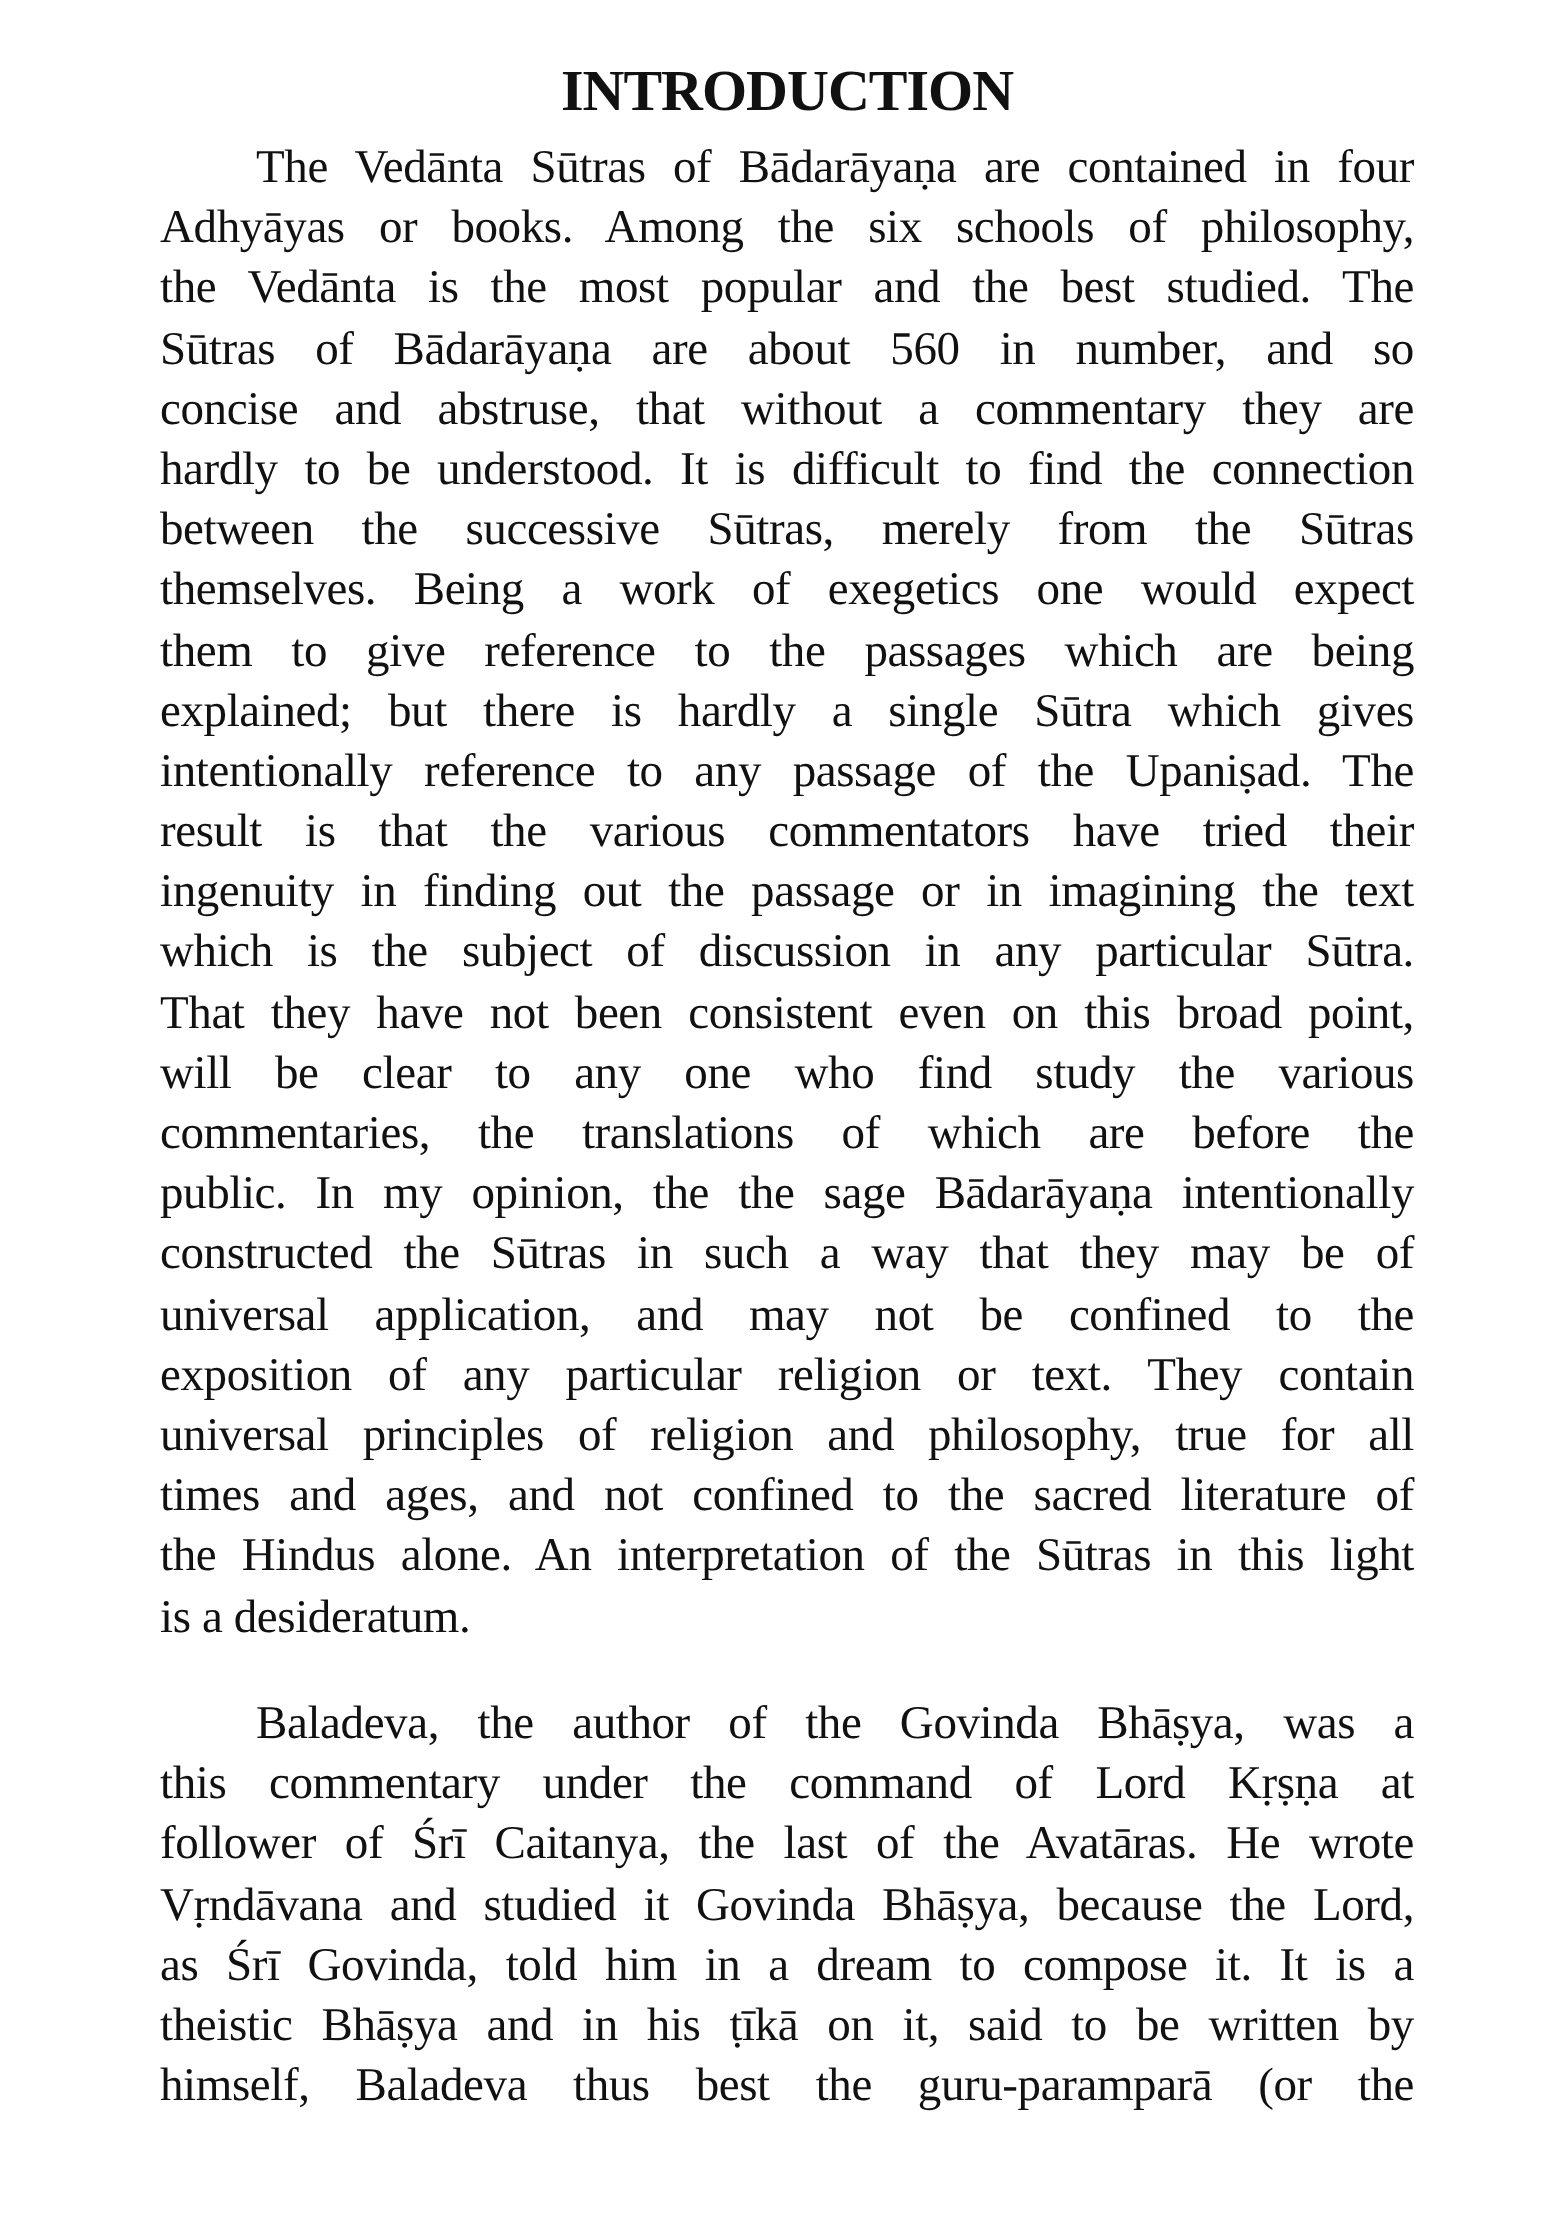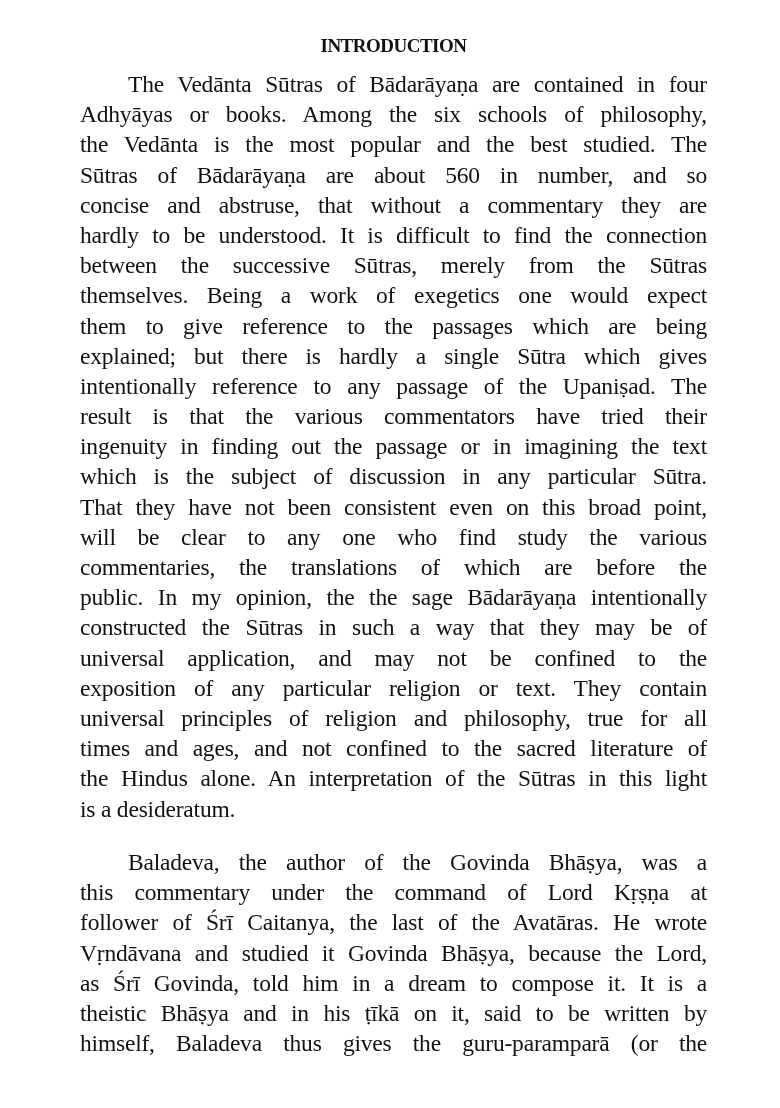--- a/index.html
+++ b/index.html
@@ -4,21 +4,21 @@
 <style>
   html, body { margin: 0; padding: 0; background: #ffffff; }
   body { width: 780px; height: 1108px; position: relative; overflow: hidden; }
   .page {
     position: absolute; left: 80px; top: 0; width: 627px;
     font-family: "Liberation Serif", "DejaVu Serif", serif;
     color: #111111;
   }
   .title {
     position: absolute; top: 28px; left: 0; width: 627px;
-    text-align: center; font-weight: bold; font-size: 19px;
+    text-align: center; font-weight: bold; font-size: 29px;
     letter-spacing: -0.5px; line-height: 36px;
   }
   .para { position: absolute; left: 0; width: 627px; }
   .line {
     display: block; height: 30.2px; line-height: 30.2px;
     font-size: 23.5px; text-align: justify; text-align-last: justify;
     white-space: nowrap; overflow: visible;
     letter-spacing: -0.2px;
   }
   .line.first { text-indent: 48px; }
@@ -60,15 +60,15 @@
     <span class="line last">is a desideratum.</span>
   </div>
 
   <div class="para p2">
     <span class="line first">Baladeva, the author of the Govinda Bhāṣya, was a</span>
     <span class="line">this commentary under the command of Lord Kṛṣṇa at</span>
     <span class="line">follower of Śrī Caitanya, the last of the Avatāras. He wrote</span>
     <span class="line">Vṛndāvana and studied it Govinda Bhāṣya, because the Lord,</span>
     <span class="line">as Śrī Govinda, told him in a dream to compose it. It is a</span>
     <span class="line">theistic Bhāṣya and in his ṭīkā on it, said to be written by</span>
-    <span class="line">himself, Baladeva thus gives the guru-paramparā (or the</span>
+    <span class="line">himself, Baladeva thus best the guru-paramparā (or the</span>
   </div>
 </div>
 
 </body></html>

